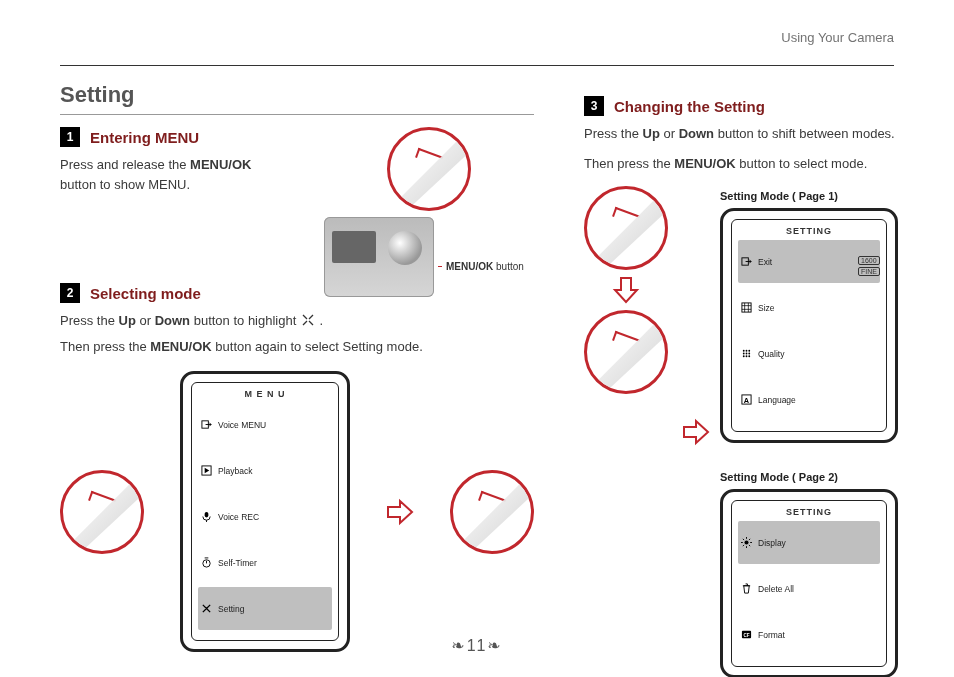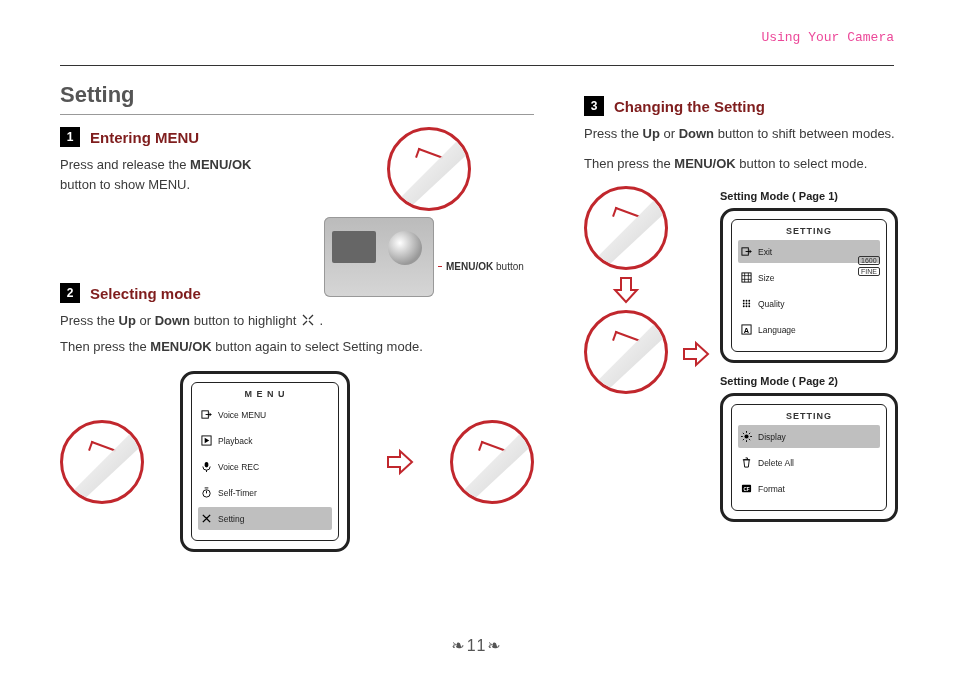--- a/index.html
+++ b/index.html
@@ -19,23 +19,22 @@
     box-sizing: border-box;
   }
   .header-rule {
     border: none;
     border-top: 1px solid #333;
     margin: 20px 0 6px 0;
   }
   .header-label {
     text-align: right;
     font-size: 13px;
-    color: #ec4899;
+    color: #737373;
     margin-bottom: 8px;
-    font-family: Liberation Mono, monospace;
   }
   .columns {
     display: flex;
     gap: 50px;
     margin-top: 16px;
   }
   .col {
     flex: 1;
     position: relative;
   }
@@ -182,21 +181,21 @@
     text-align: center;
     margin: 0 0 4px 0;
   }
   .menu-list { display: flex; flex-direction: column; gap: 3px; }
   .menu-item {
     display: flex;
     align-items: center;
     gap: 6px;
     font-size: 8.5px;
     color: #222;
-    padding: 6px 3px;
+    padding: 16px 3px;
     border-radius: 2px;
   }
   .menu-item.hl { background: #bfbfbf; }
   .mi-icon {
     width: 11px;
     height: 11px;
     flex: none;
     display: inline-flex;
     align-items: center;
     justify-content: center;
@@ -252,21 +251,21 @@
     align-items: flex-start;
     margin-top: 2px;
   }
   .down-col {
     display: flex;
     flex-direction: column;
     align-items: center;
     gap: 6px;
     flex: none;
   }
-  .panels-col { display:flex; flex-direction:column; gap:8px; flex:1; align-items:flex-end;justify-content:center;}
+  .panels-col { display:flex; flex-direction:column; gap:24px; flex:1; align-items:flex-end;justify-content:center;}
 </style>
 </head>
 <body>
 
 <div class="page">
   <div class="header-label">Using Your Camera</div>
   <hr class="header-rule">
 
   <div class="columns">
 

